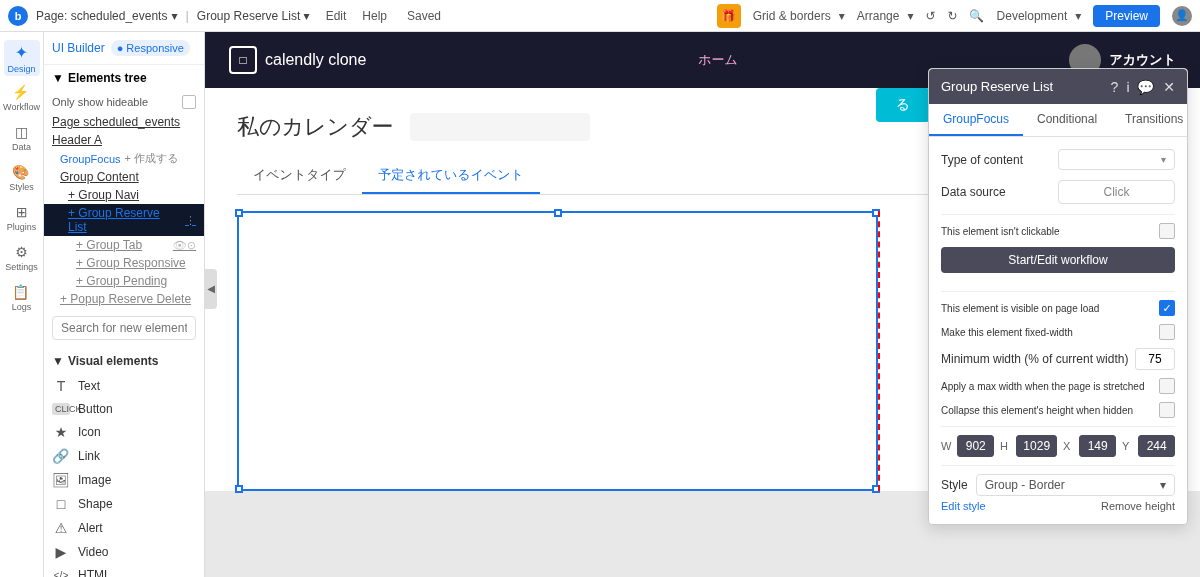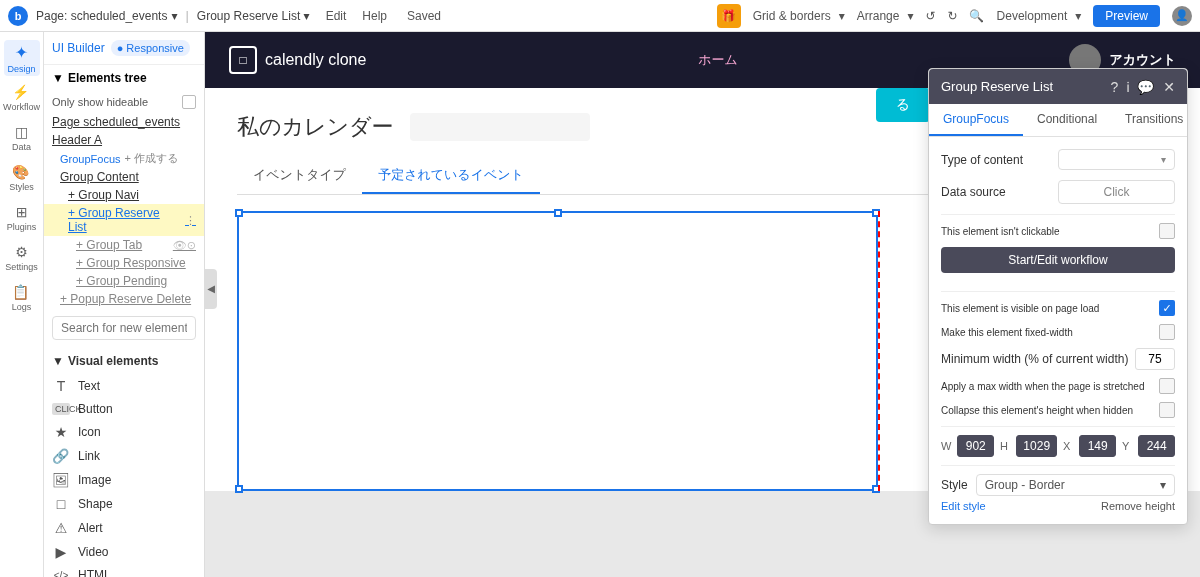--- a/index.html
+++ b/index.html
@@ -37,21 +37,21 @@
       border-right: 1px solid #ddd; overflow-y: auto; z-index: 50;
     }
     .panel-header { padding: 8px; border-bottom: 1px solid #eee; display: flex; align-items: center; gap: 6px; }
     .panel-header .ui-builder { font-size: 12px; color: #1a73e8; font-weight: 500; }
     .panel-header .responsive { font-size: 11px; color: #1a73e8; background: #e8f0fe; padding: 2px 6px; border-radius: 10px; display: flex; align-items: center; gap: 3px; }
     .elements-tree-header { display: flex; align-items: center; gap: 4px; padding: 6px 8px; font-size: 12px; font-weight: 600; }
     .show-hideable { display: flex; align-items: center; justify-content: space-between; padding: 4px 8px; font-size: 11px; color: #555; }
     .checkbox-fake { width: 14px; height: 14px; border: 1px solid #bbb; border-radius: 2px; background: #fff; }
 
     .tree-item { padding: 2px 8px; font-size: 12px; color: #333; cursor: pointer; display: flex; align-items: center; gap: 4px; text-decoration: underline; }
-    .tree-item.highlighted { background: #fef9c3; color: #1a73e8; font-weight: 500; }
+    .tree-item.highlighted { background: #0f172a; color: #1a73e8; font-weight: 500; }
     .group-focus-row { padding: 2px 8px 2px 16px; font-size: 11px; color: #888; display: flex; align-items: center; gap: 4px; }
 
     .search-box { margin: 8px; position: relative; }
     .search-box input { width: 100%; padding: 4px 8px; border: 1px solid #ddd; border-radius: 4px; font-size: 12px; color: #555; }
 
     .section-header { padding: 6px 8px; font-size: 12px; font-weight: 600; color: #333; display: flex; align-items: center; gap: 4px; }
     .element-list-item { padding: 4px 8px; font-size: 12px; color: #333; cursor: pointer; display: flex; align-items: center; gap: 8px; }
     .el-icon { font-size: 14px; color: #555; width: 18px; text-align: center; }
 
     

